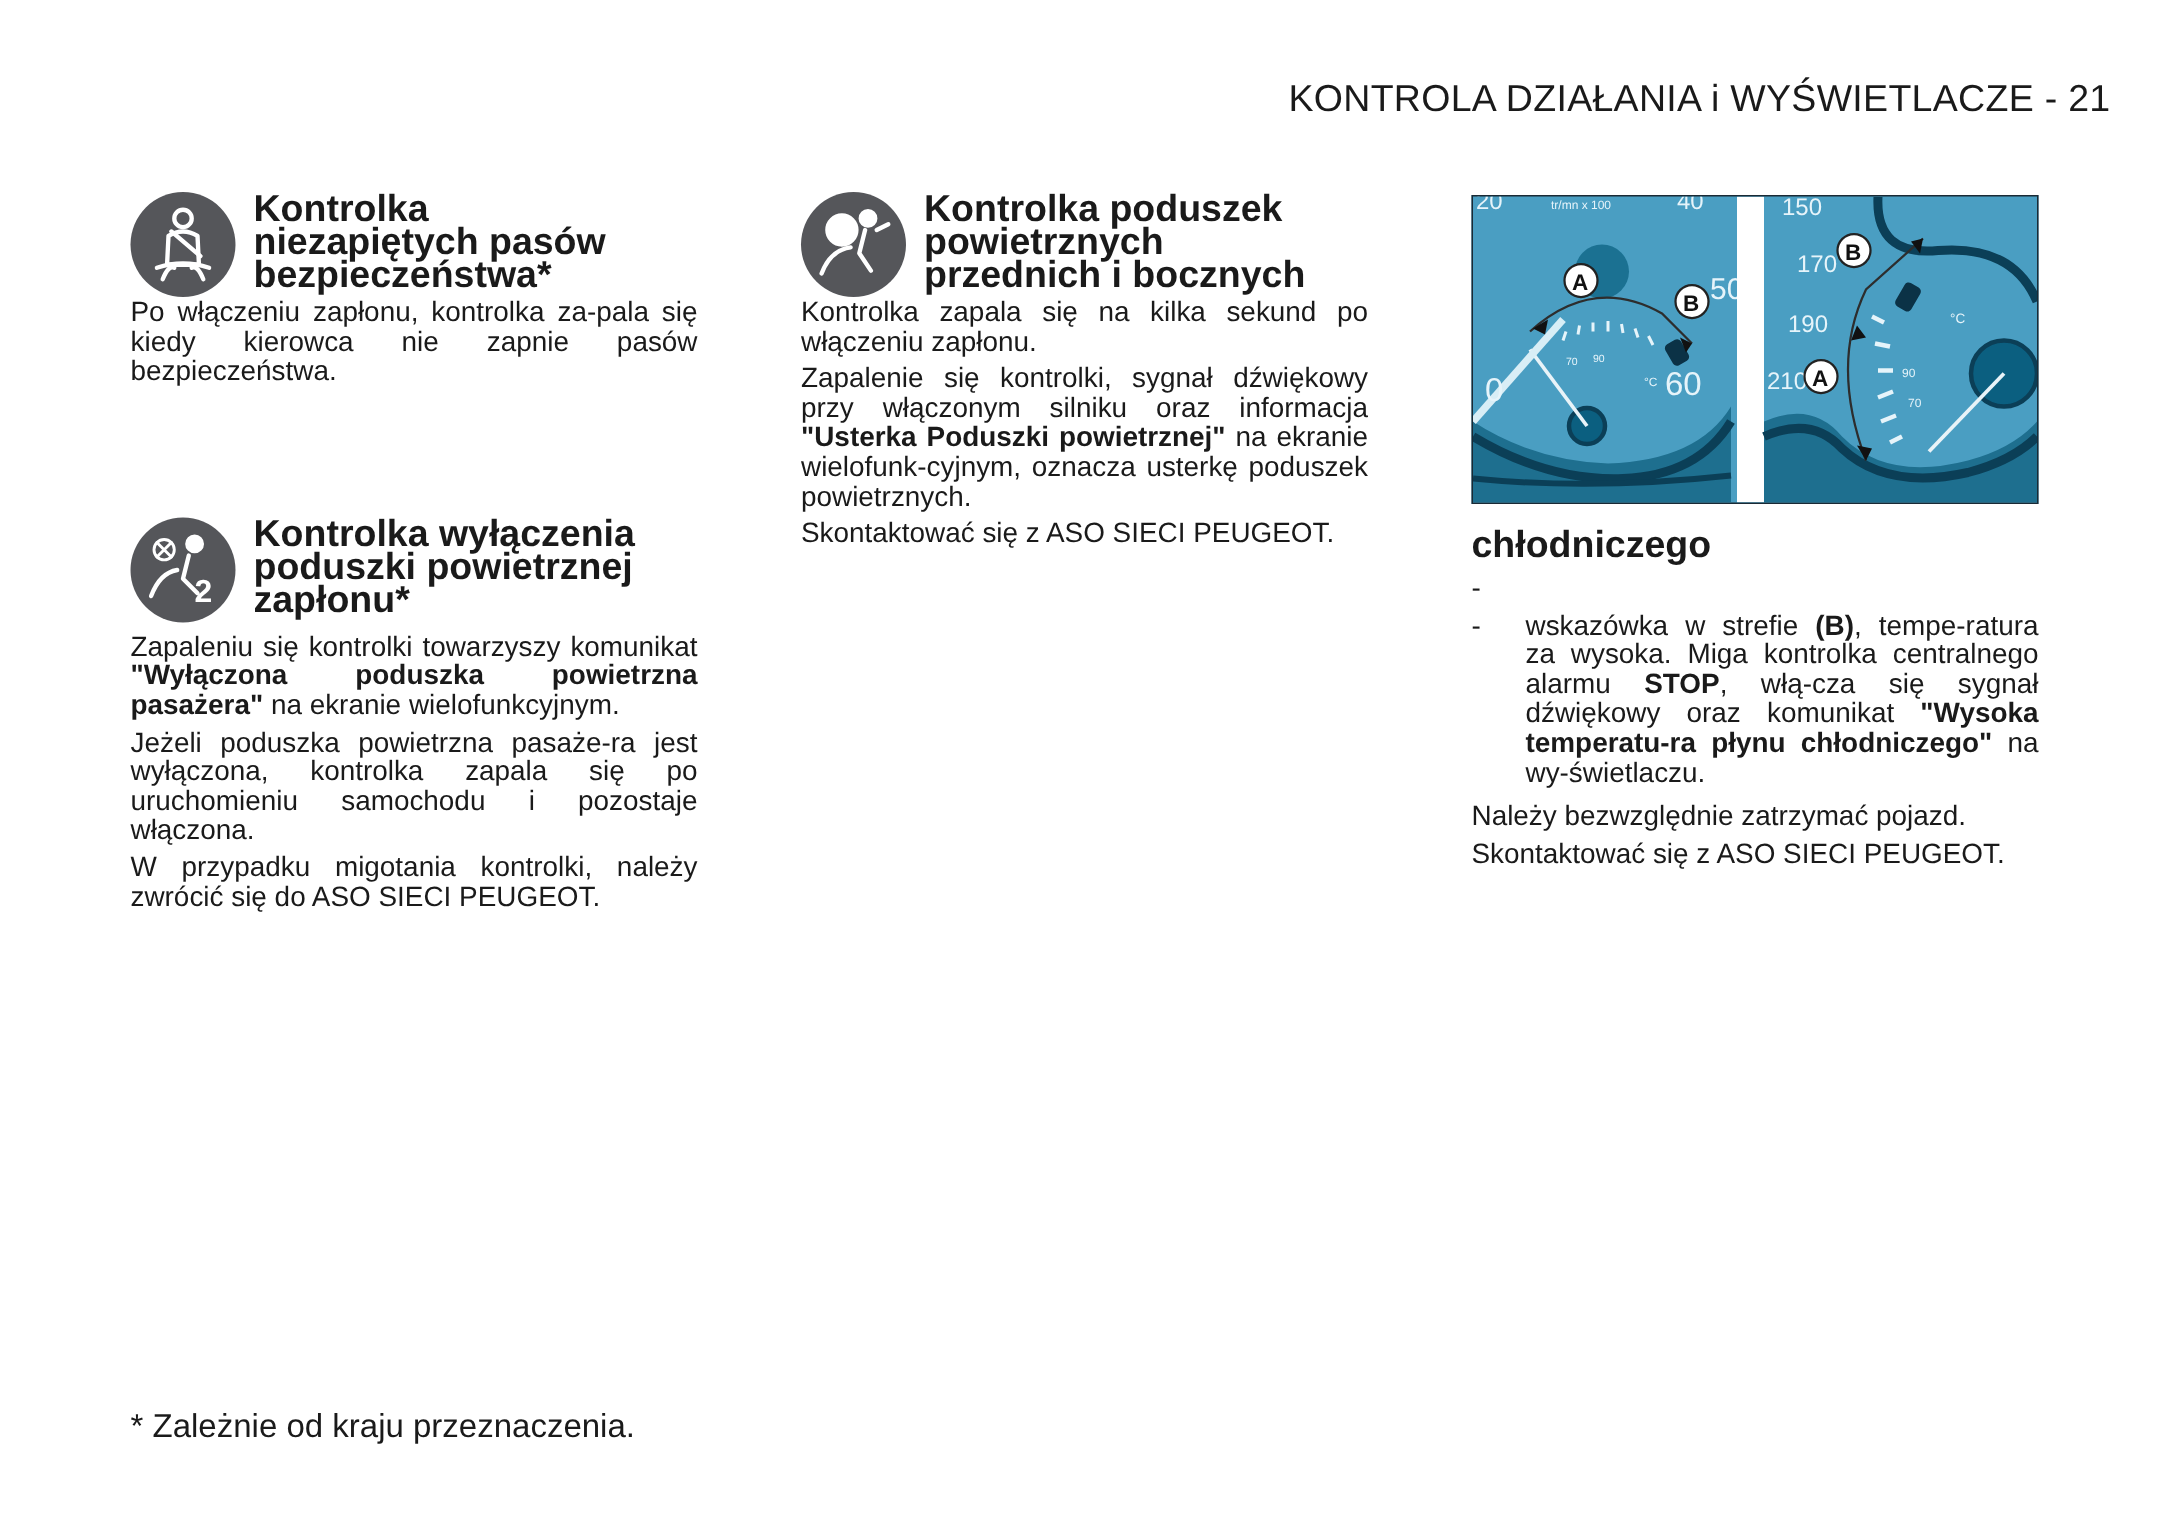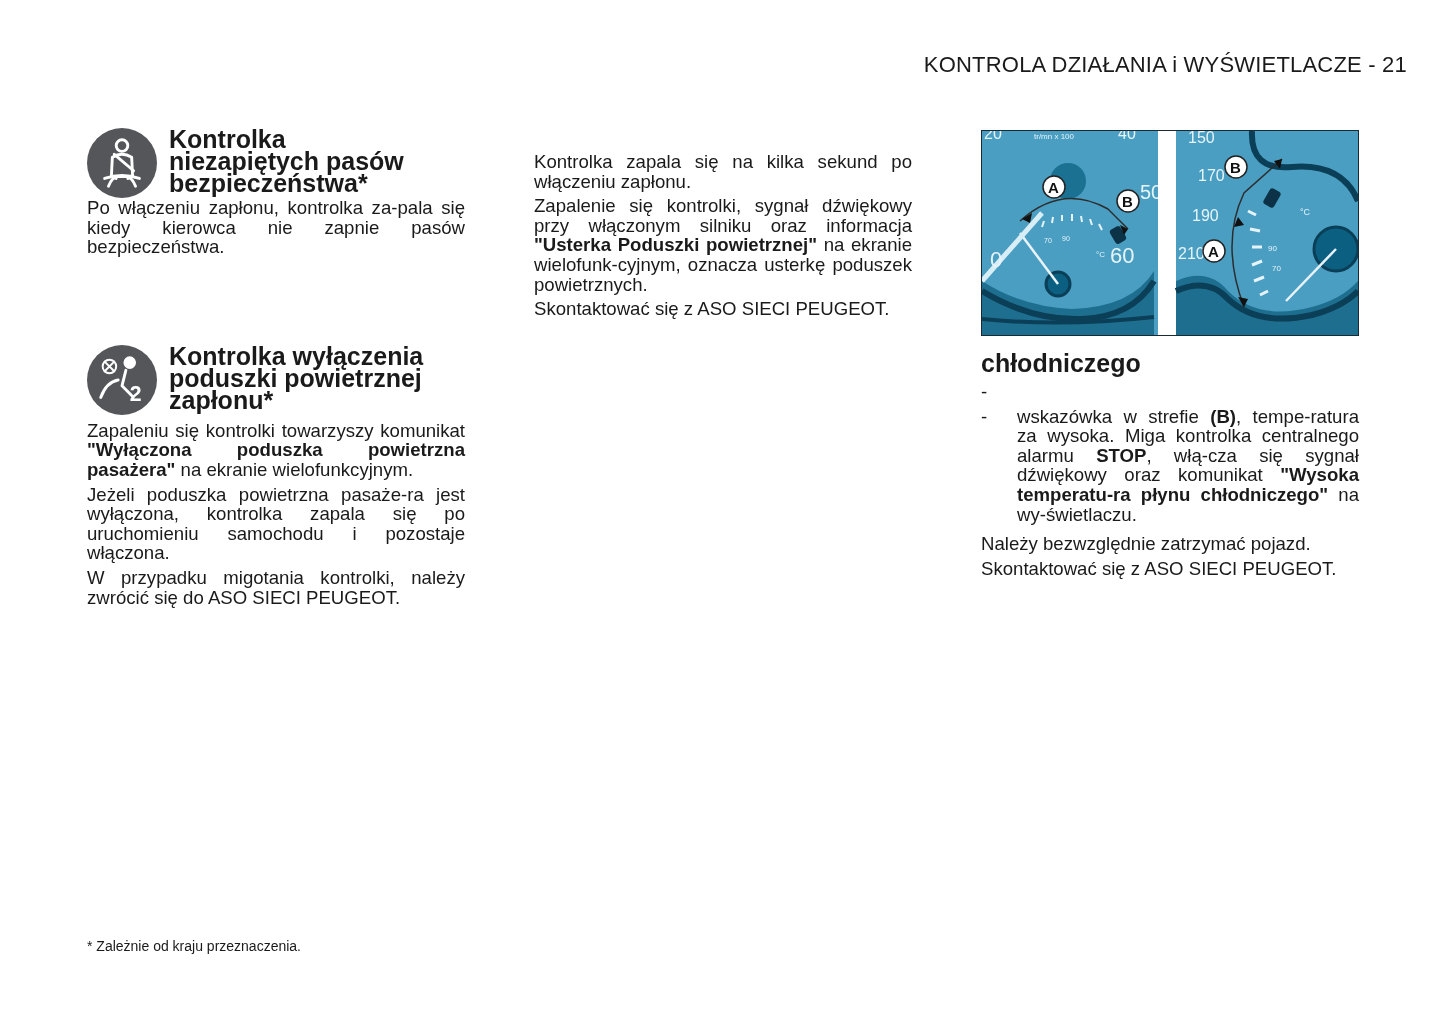--- a/index.html
+++ b/index.html
@@ -2,21 +2,21 @@
 <html><head>
 <meta charset="utf-8">
 <style>
   html, body { margin: 0; padding: 0; background: #ffffff; }
   body {
     width: 1445px; height: 1019px; position: relative; overflow: hidden;
     font-family: "Liberation Sans", sans-serif; color: #1a1a1a;
   }
   .page-header {
     position: absolute; top: 52px; right: 38px;
-    font-size: 22px; letter-spacing: 0.2px; color: #1a1a1a; white-space: nowrap;
+    font-size: 25px; letter-spacing: 0.2px; color: #1a1a1a; white-space: nowrap;
   }
   .col { position: absolute; width: 378px; }
   .col-1 { left: 87px; top: 128px; }
   .col-2 { left: 534px; top: 128px; }
   .col-3 { left: 981px; top: 130px; }
 
   .section-head { display: flex; align-items: flex-start; }
   .icon-circle {
     width: 70px; height: 70px; border-radius: 50%; background: #55565a;
     flex: 0 0 70px; display: flex; align-items: center; justify-content: center;
@@ -37,21 +37,21 @@
     background: #4a9ec2; position: relative; overflow: hidden;
   }
   .gauge-panel svg { display: block; }
 
   .dash-list { list-style: none; margin: 0; padding: 0; }
   .dash-list li { display: flex; margin-bottom: 5px; }
   .dash-list .dash { flex: 0 0 36px; font-size: 18.6px; line-height: 19.6px; }
   .dash-list .txt { flex: 1; }
 
   .footnote {
-    position: absolute; left: 87px; top: 938px; font-size: 14px; color: #1a1a1a;
+    position: absolute; left: 87px; top: 938px; font-size: 22px; color: #1a1a1a;
   }
 </style>
 </head>
 <body>
 
 <div class="page-header">KONTROLA DZIAŁANIA i WYŚWIETLACZE - 21</div>
 
 <div class="col col-1">
 
   <div>
@@ -93,21 +93,37 @@
       </div>
     </div>
     <p class="para" style="margin-top:6px"><span>Zapaleniu się kontrolki towarzyszy komunikat </span><b>"Wyłączona poduszka powietrzna pasażera"</b><span> na ekranie wielofunkcyjnym.</span></p>
     <p class="para">Jeżeli poduszka powietrzna pasaże-ra jest wyłączona, kontrolka zapala się po uruchomieniu samochodu i pozostaje włączona.</p>
     <p class="para">W przypadku migotania kontrolki, należy zwrócić się do ASO SIECI PEUGEOT.</p>
   </div>
 </div>
 
 <div class="col col-2">
   <div>
-    <p class="para" style="margin-top:24px">Kontrolka zapala się na kilka sekund po włączeniu zapłonu.</p>
+    <div class="section-head">
+      <div class="icon-circle">
+        <svg viewBox="0 0 60 60" fill="none" stroke="#ffffff" stroke-width="3" stroke-linecap="round" stroke-linejoin="round">
+          <circle cx="22" cy="20" r="10" fill="#ffffff"></circle>
+          <circle cx="40" cy="12" r="5" fill="#ffffff"></circle>
+          <path d="M46 20 L54 16"></path>
+          <path d="M38 20 L34 36 L42 48"></path>
+          <path d="M8 50 Q14 34 28 32"></path>
+        </svg>
+      </div>
+      <div class="section-title">
+        <div>Kontrolka poduszek</div>
+        <div>powietrznych</div>
+        <div>przednich i bocznych</div>
+      </div>
+    </div>
+    <p class="para" style="">Kontrolka zapala się na kilka sekund po włączeniu zapłonu.</p>
     <p class="para"><span>Zapalenie się kontrolki, sygnał dźwiękowy przy włączonym silniku oraz informacja </span><b>"Usterka Poduszki powietrznej"</b><span> na ekranie wielofunk-cyjnym, oznacza usterkę poduszek powietrznych.</span></p>
     <p class="para">Skontaktować się z ASO SIECI PEUGEOT.</p>
   </div>
 </div>
 
 <div class="col col-3">
   <div class="gauge-panel">
     <svg width="376" height="204" viewBox="0 0 376 204" font-family="Liberation Sans, sans-serif">
 
       <g>

